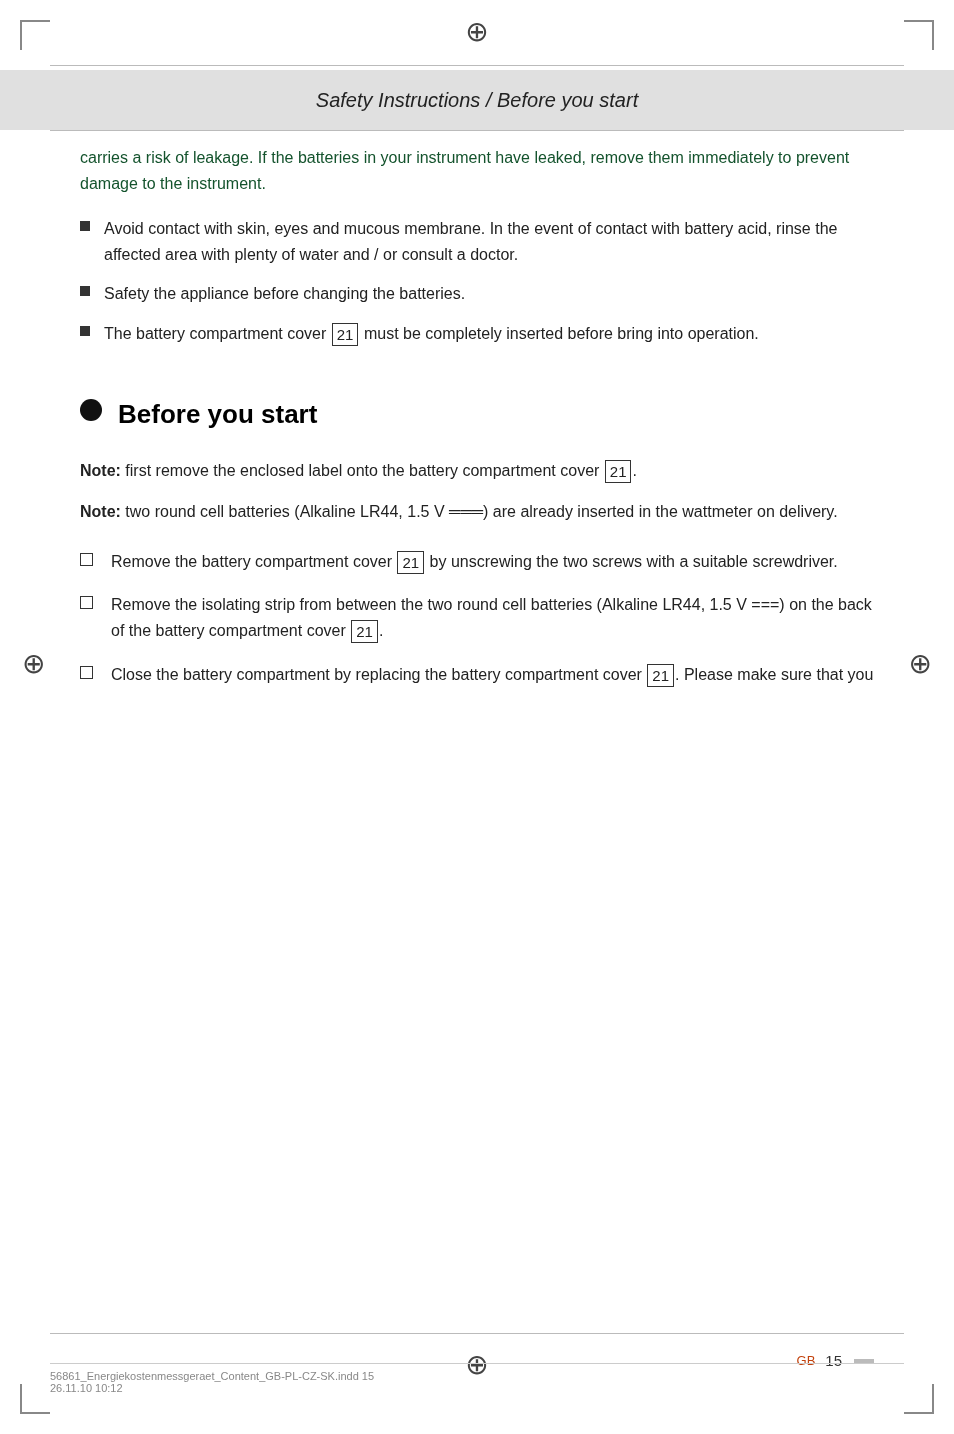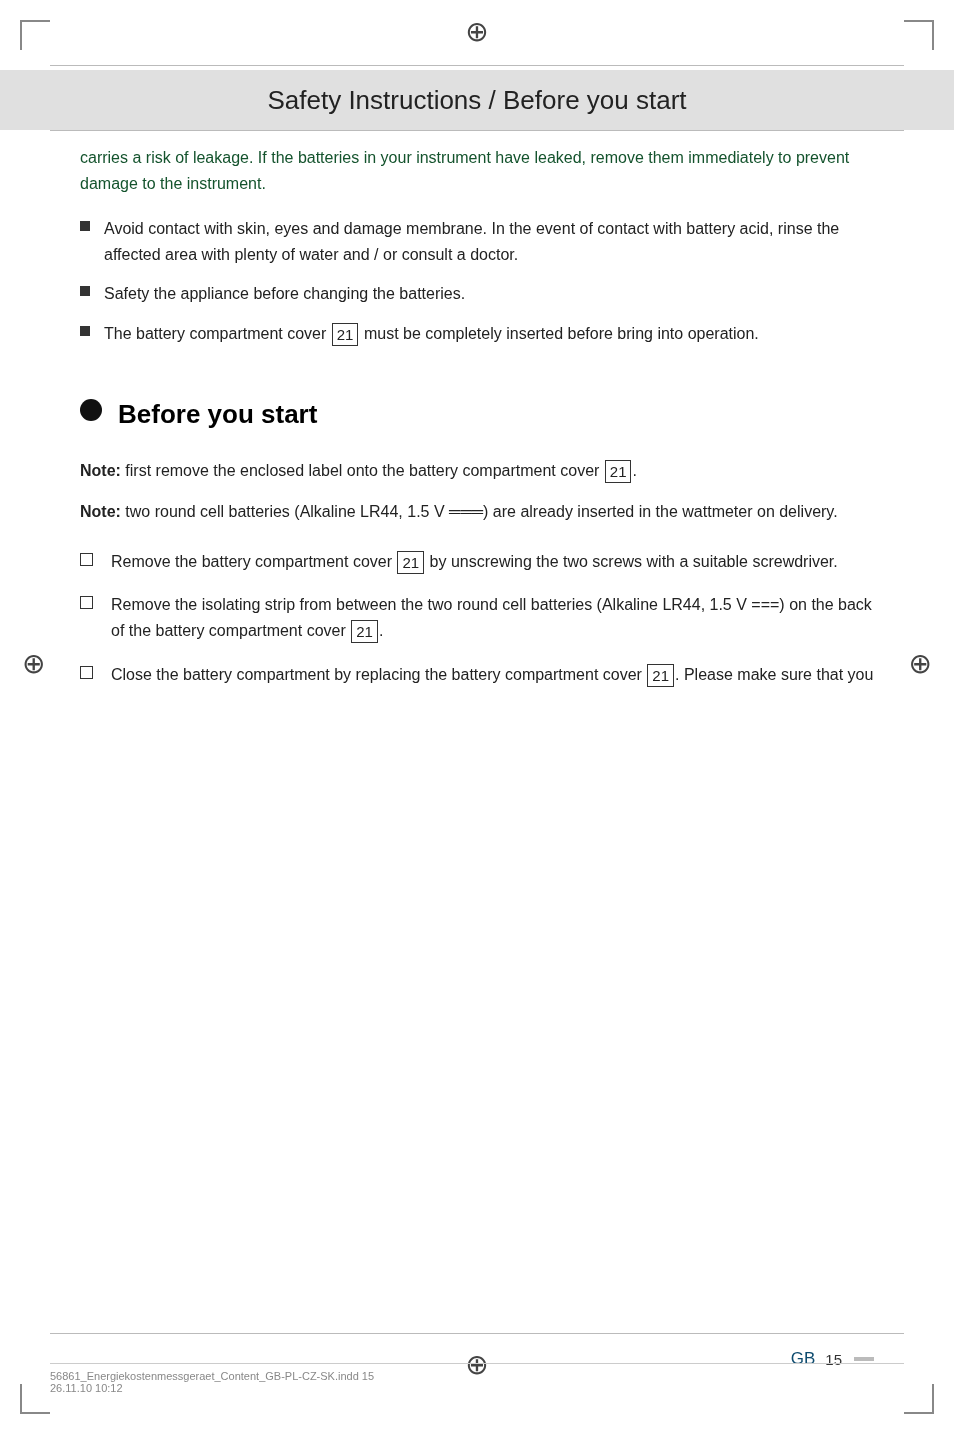--- a/index.html
+++ b/index.html
@@ -87,23 +87,24 @@
       left: 0;
       right: 0;
       height: 60px;
       background: #e0e0e0;
       display: flex;
       align-items: center;
       justify-content: center;
     }
 
     .header-title {
-      font-size: 26px;
+      font-size: 20px;
       color: #222;
       font-weight: normal;
+      font-style: italic;
     }
 
     
     .content {
       position: absolute;
       top: 145px;
       left: 80px;
       right: 80px;
     }
 
@@ -216,22 +217,22 @@
       bottom: 65px;
       left: 80px;
       right: 80px;
       display: flex;
       align-items: center;
       justify-content: flex-end;
       gap: 10px;
     }
 
     .footer-gb {
-      font-size: 17px;
-      color: #0c4a6e;
+      font-size: 13px;
+      color: #c2410c;
     }
 
     .footer-page {
       font-size: 15px;
       color: #333;
       font-weight: normal;
     }
 
     .footer-page-box {
       display: inline-block;
@@ -304,21 +305,21 @@
 </div>
 <div class="header-line-bottom"></div>
 
 <div class="content">
 
   <p class="intro-text">carries a risk of leakage. If the batteries in your instrument have leaked, remove them immediately to prevent damage to the instrument.</p>
 
   <ul class="bullet-list">
     <li>
       <span class="bullet-square"></span>
-      <span>Avoid contact with skin, eyes and damage membrane. In the event of contact with battery acid, rinse the affected area with plenty of water and / or consult a doctor.</span>
+      <span>Avoid contact with skin, eyes and mucous membrane. In the event of contact with battery acid, rinse the affected area with plenty of water and / or consult a doctor.</span>
     </li>
     <li>
       <span class="bullet-square"></span>
       <span>Safety the appliance before changing the batteries.</span>
     </li>
     <li>
       <span class="bullet-square"></span>
       <span>The battery compartment cover <span class="ref-box">21</span> must be completely inserted before bring into operation.</span>
     </li>
   </ul>

